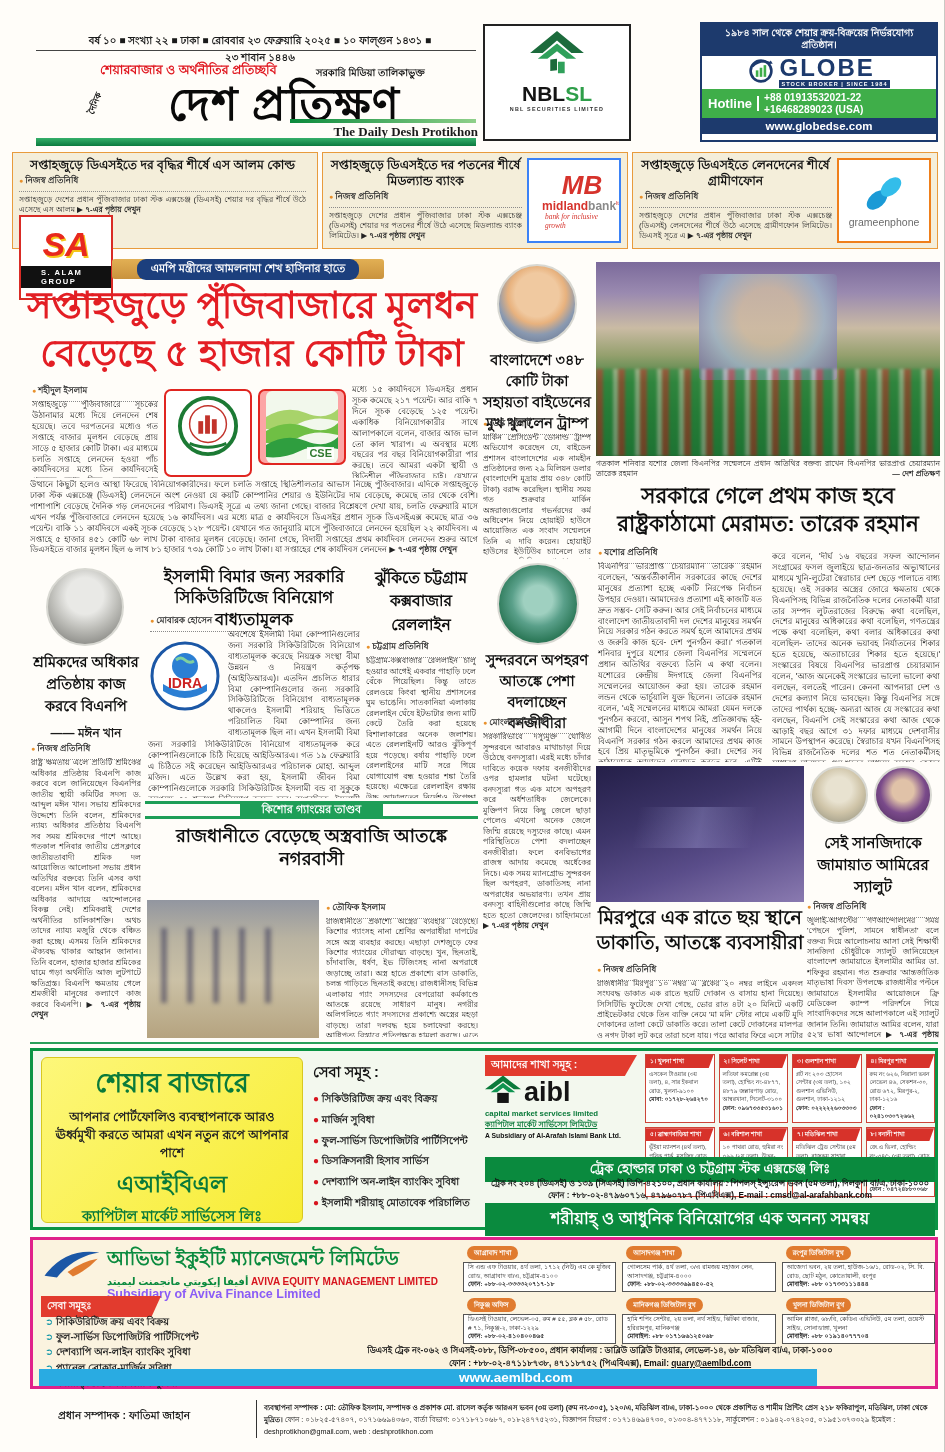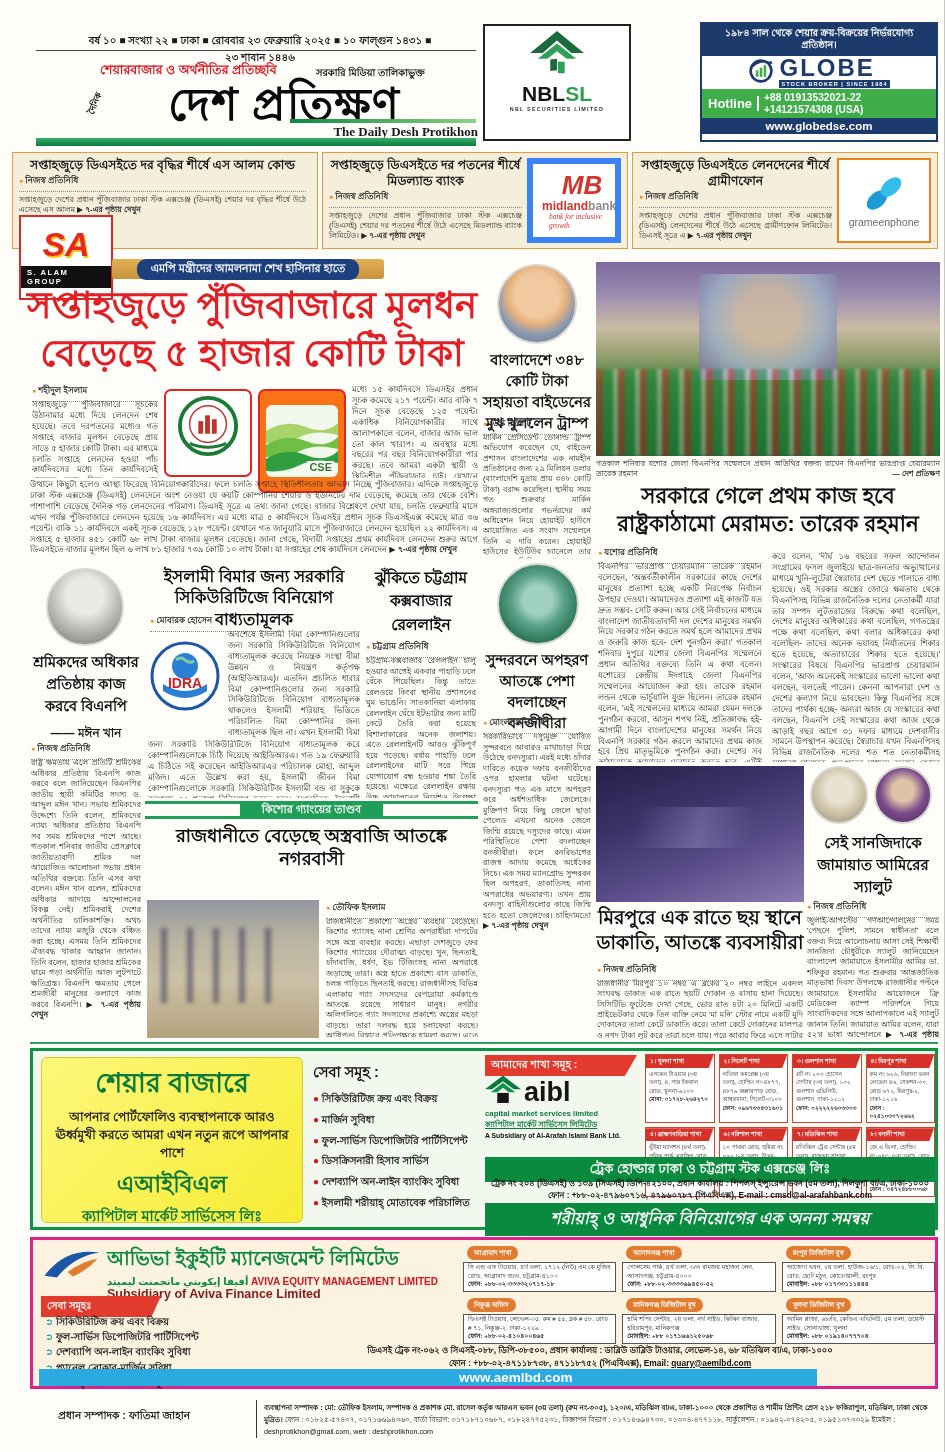--- a/index.html
+++ b/index.html
@@ -93,47 +93,47 @@
           </svg></span>
       <span style="display:inline-block;">
         <span style="font-size:24px;font-weight:bold;color:#1d3a6d;letter-spacing:2px;line-height:.9;">GLOBE</span>
         <span style="display:block;background:#1d3a6d;color:#fff;font-size:5.6px;font-weight:bold;letter-spacing:1px;text-align:center;padding:1px 2px;">STOCK BROKER  |  SINCE 1984</span>
       </span>
     </div>
     <div style="background:#3fae49;height:29px;display:flex;align-items:center;padding:0 6px;gap:5px;">
       <span style="color:#fff;font-size:13px;font-weight:bold;border-right:2px solid #fff;padding-right:5px;">Hotline</span>
       <span style="color:#fff;font-size:10.2px;font-weight:bold;line-height:1.15;">
         <span style="display:block;">+88 01913532021-22</span>
-        <span style="display:block;">+14121574308 (USA)</span>
+        <span style="display:block;">+16468289023 (USA)</span>
       </span>
     </div>
     <div style="background:#1d3a6d;color:#fff;font-size:11.5px;font-weight:bold;text-align:center;padding:2px 0;">www.globedse.com</div>
   </div>
 
   <div class="abs teaser" style="left:12px;top:152px;width:306px;height:97px;flex-direction:column;">
     <div class="tx">
       <div class="hd">সপ্তাহজুড়ে ডিএসইতে দর বৃদ্ধির শীর্ষে এস আলম কোল্ড</div>
       <div class="byline">নিজস্ব প্রতিনিধি</div>
       <div class="dotrule"></div>
       <div class="bt" style="font-size:7.7px;"><span>সপ্তাহজুড়ে দেশের প্রধান পুঁজিবাজার ঢাকা স্টক এক্সচেঞ্জ (ডিএসই) শেয়ার দর বৃদ্ধির শীর্ষে উঠে এসেছে এস আলম</span> <span class="pref">▶ ৭-এর পৃষ্ঠায় দেখুন</span></div>
     </div>
     <div class="logo-box" style="border:2px solid #d92b25;">
       <div style="font-size:34px;font-weight:bold;font-style:italic;color:#e8281e;text-shadow:1.5px 1.5px 0 #f5c518;line-height:1;">SA</div>
-      <div style="background:#111;color:#fff;font-size:7.6px;font-weight:bold;letter-spacing:1.5px;padding:2px 6px;margin-top:5px;">S. ALAM GROUP</div>
+      <div style="background:#111;color:#fff;font-size:7.6px;font-weight:bold;letter-spacing:1.5px;padding:2px 20px;margin-top:5px;">S. ALAM GROUP</div>
     </div>
   </div>
 
   <div class="abs teaser" style="left:322px;top:152px;width:306px;height:97px;">
     <div class="tx">
       <div class="hd">সপ্তাহজুড়ে ডিএসইতে দর পতনের শীর্ষে মিডল্যান্ড ব্যাংক</div>
       <div class="byline">নিজস্ব প্রতিনিধি</div>
       <div class="dotrule"></div>
       <div class="bt" style="font-size:7.7px;"><span>সপ্তাহজুড়ে দেশের প্রধান পুঁজিবাজার ঢাকা স্টক এক্সচেঞ্জ (ডিএসই) শেয়ার দর পতনের শীর্ষে উঠে এসেছে মিডল্যান্ড ব্যাংক লিমিটেড।</span> <span class="pref">▶ ৭-এর পৃষ্ঠায় দেখুন</span></div>
     </div>
-    <div class="logo-box" style="border:6px solid #3b82f6;padding-left:16px;">
+    <div class="logo-box" style="border:2px solid #3b82f6;padding-left:16px;">
       <div style="font-size:26px;font-weight:900;font-style:italic;color:#d6332c;line-height:1;">MB</div>
       <div style="font-size:12px;line-height:1;margin-top:2px;"><span style="color:#d6332c;font-weight:bold;">midland</span><span style="color:#8a8a8a;font-weight:bold;">bank</span><sup style="font-size:5.5px;color:#d6332c;">ltd</sup></div>
       <div style="font-size:7.4px;font-style:italic;color:#d6332c;font-family:'Liberation Serif',serif;">bank for inclusive growth</div>
     </div>
   </div>
 
   <div class="abs teaser" style="left:632px;top:152px;width:306px;height:97px;">
     <div class="tx">
       <div class="hd">সপ্তাহজুড়ে ডিএসইতে লেনদেনের শীর্ষে গ্রামীণফোন</div>
       <div class="byline">নিজস্ব প্রতিনিধি</div>
@@ -163,21 +163,21 @@
   <div class="abs" style="left:164px;top:389px;width:88px;height:88px;border:2.5px solid #e02520;border-radius:7px;background:#fff;text-align:center;padding-top:4px;">
     <svg width="62" height="62" viewBox="0 0 64 64">
         <circle cx="32" cy="32" r="29" fill="#fff" stroke="#1c7a34" stroke-width="4"></circle>
         <circle cx="32" cy="30" r="19" fill="none" stroke="#c2332b" stroke-width="1.5"></circle>
         <rect x="22" y="27" width="5" height="13" fill="#c2332b"></rect>
         <rect x="29" y="21" width="5" height="19" fill="#c2332b"></rect>
         <rect x="36" y="25" width="5" height="15" fill="#c2332b"></rect>
         <path d="M13 50 Q32 58 51 50" stroke="#1c7a34" stroke-width="3" fill="none"></path>
       </svg>
   </div>
-  <div class="abs" style="left:258px;top:389px;width:88px;height:104px;border:2.5px solid #e02520;border-radius:7px;background:#f97316;display:flex;align-items:center;justify-content:center;">
+  <div class="abs" style="left:258px;top:389px;width:88px;height:76px;border:2.5px solid #e02520;border-radius:7px;background:#fca5a5;display:flex;align-items:center;justify-content:center;">
     <div style="position:relative;width:72px;height:72px;background:#f2f8ec;border-radius:6px;overflow:hidden;">
       <svg width="72" height="72" viewBox="0 0 72 72">
           <path d="M0 26 Q20 14 40 22 T72 18 L72 30 Q50 24 34 32 T0 38 Z" fill="#a8d36a"></path>
           <path d="M0 40 Q20 28 40 36 T72 32 L72 44 Q50 38 34 46 T0 52 Z" fill="#6fbf44"></path>
           <path d="M0 54 Q20 42 40 50 T72 46 L72 58 Q50 52 34 60 T0 66 Z" fill="#2f9e3f"></path>
         </svg>
       <span style="position:absolute;right:4px;bottom:4px;font-size:11px;font-weight:bold;color:#2f7a2f;background:rgba(255,255,255,.8);padding:0 2px;">CSE</span>
     </div>
   </div>
 
@@ -338,34 +338,34 @@
       <div class="brbox">
           <div class="brhead">৮। বনানী শাখা</div>
           <div class="brtxt"><span>জে.এ ভিলা, হোল্ডিং নং-৩৪/১ (৩য় তলা), রোড নং ৪ ৮/২ (হোটেল সুইট রোড), ব্লক ৪৩২, বনানী, ঢাকা-১২১৩</span><br><span class="b">ফোন : ০৪৭২৪৮৮০০৬৮</span></div>
         </div>
     </div>
     <div class="abs ctr" style="left:452px;top:106px;width:450px;background:#0a8a3e;color:#fff;font-size:13px;font-weight:bold;padding:2px 0;">ট্রেক হোল্ডার ঢাকা ও চট্টগ্রাম স্টক এক্সচেঞ্জ লিঃ</div>
     <div class="abs ctr" style="left:452px;top:127px;width:450px;font-size:8.2px;font-weight:bold;color:#111;line-height:1.5;">
       <span>ট্রেক নং ২০৪ (ডিএসই) ও ১৩৯ (সিএসই) ডিপি-৪২১০০, প্রধান কার্যালয় : পিপলস্ ইন্স্যুরেন্স ভবন (৫ম তলা), দিলকুশা বা/এ, ঢাকা-১০০০</span><br>
       <span>ফোন : +৮৮-০২-৪৭৯৬০৭১৬, ৪৭৯৬০৭৮৭ (পিএবিএক্স), E-mail : </span><span style="">cmsd@al-arafahbank.com</span>
     </div>
-    <div class="abs ctr" style="left:452px;top:152px;width:450px;background:#0a8a3e;color:#fff;font-size:16.5px;font-weight:bold;padding:3px 0;font-style:italic;">শরীয়াহ্ ও আধুনিক বিনিয়োগের এক অনন্য সমন্বয়</div>
+    <div class="abs ctr" style="left:452px;top:152px;width:450px;background:#0a8a3e;color:#fff;font-size:16.5px;font-weight:bold;padding:3px 0;">শরীয়াহ্ ও আধুনিক বিনিয়োগের এক অনন্য সমন্বয়</div>
   </div>
 
   <div class="abs" style="left:30px;top:1237px;width:908px;height:152px;border:3px solid #e0218a;background:#fbf3df;">
     <div class="abs" style="left:8px;top:5px;">
       <svg width="62" height="40" viewBox="0 0 70 44">
           <path d="M4 34 Q28 2 66 8 Q38 12 18 36 Z" fill="#1b57a6"></path>
           <path d="M30 30 Q46 18 64 15 Q52 28 36 35 Z" fill="#e07b2f"></path>
         </svg>
     </div>
     <div class="abs" style="left:74px;top:4px;width:380px;">
       <div style="font-size:19.5px;font-weight:bold;color:#0a8a3e;">আভিভা ইকুইটি ম্যানেজমেন্ট লিমিটেড</div>
       <div style="font-size:10px;font-weight:bold;"><span style="color:#0a8a3e;">أفيفا إيكويتي مانجمنت ليميتد</span> <span style="color:#d7141e;">AVIVA EQUITY MANAGEMENT LIMITED</span></div>
-      <div style="font-size:12.5px;font-weight:bold;color:#7f1d1d;">Subsidiary of Aviva Finance Limited</div>
+      <div style="font-size:12.5px;font-weight:bold;color:#8b5cf6;">Subsidiary of Aviva Finance Limited</div>
     </div>
     <div class="abs rib" style="left:8px;top:56px;font-size:10px;width:120px;">সেবা সমূহঃ</div>
     <div class="abs" style="left:12px;top:74px;width:220px;font-size:9.8px;font-weight:bold;color:#222;line-height:1.55;">
       <div><span style="color:#1899a8;">➲</span> <span>সিকিউরিটিজ ক্রয় এবং বিক্রয়</span></div>
       <div><span style="color:#1899a8;">➲</span> <span>ফুল-সার্ভিস ডিপোজিটরি পার্টিসিপেন্ট</span></div>
       <div><span style="color:#1899a8;">➲</span> <span>দেশব্যাপি অন-লাইন ব্যাংকিং সুবিধা</span></div>
       <div><span style="color:#1899a8;">➲</span> <span>প্যানেল ব্রোকার-মার্জিন সুবিধা</span></div>
       <div><span style="color:#1899a8;">➲</span> <span>শরীয়াহ্ ভিত্তিক বিনিয়োগ সুবিধা</span></div>
     </div>
     <div class="abs" style="left:430px;top:3px;width:472px;display:grid;grid-template-columns:repeat(3,1fr);gap:3px 6px;">

